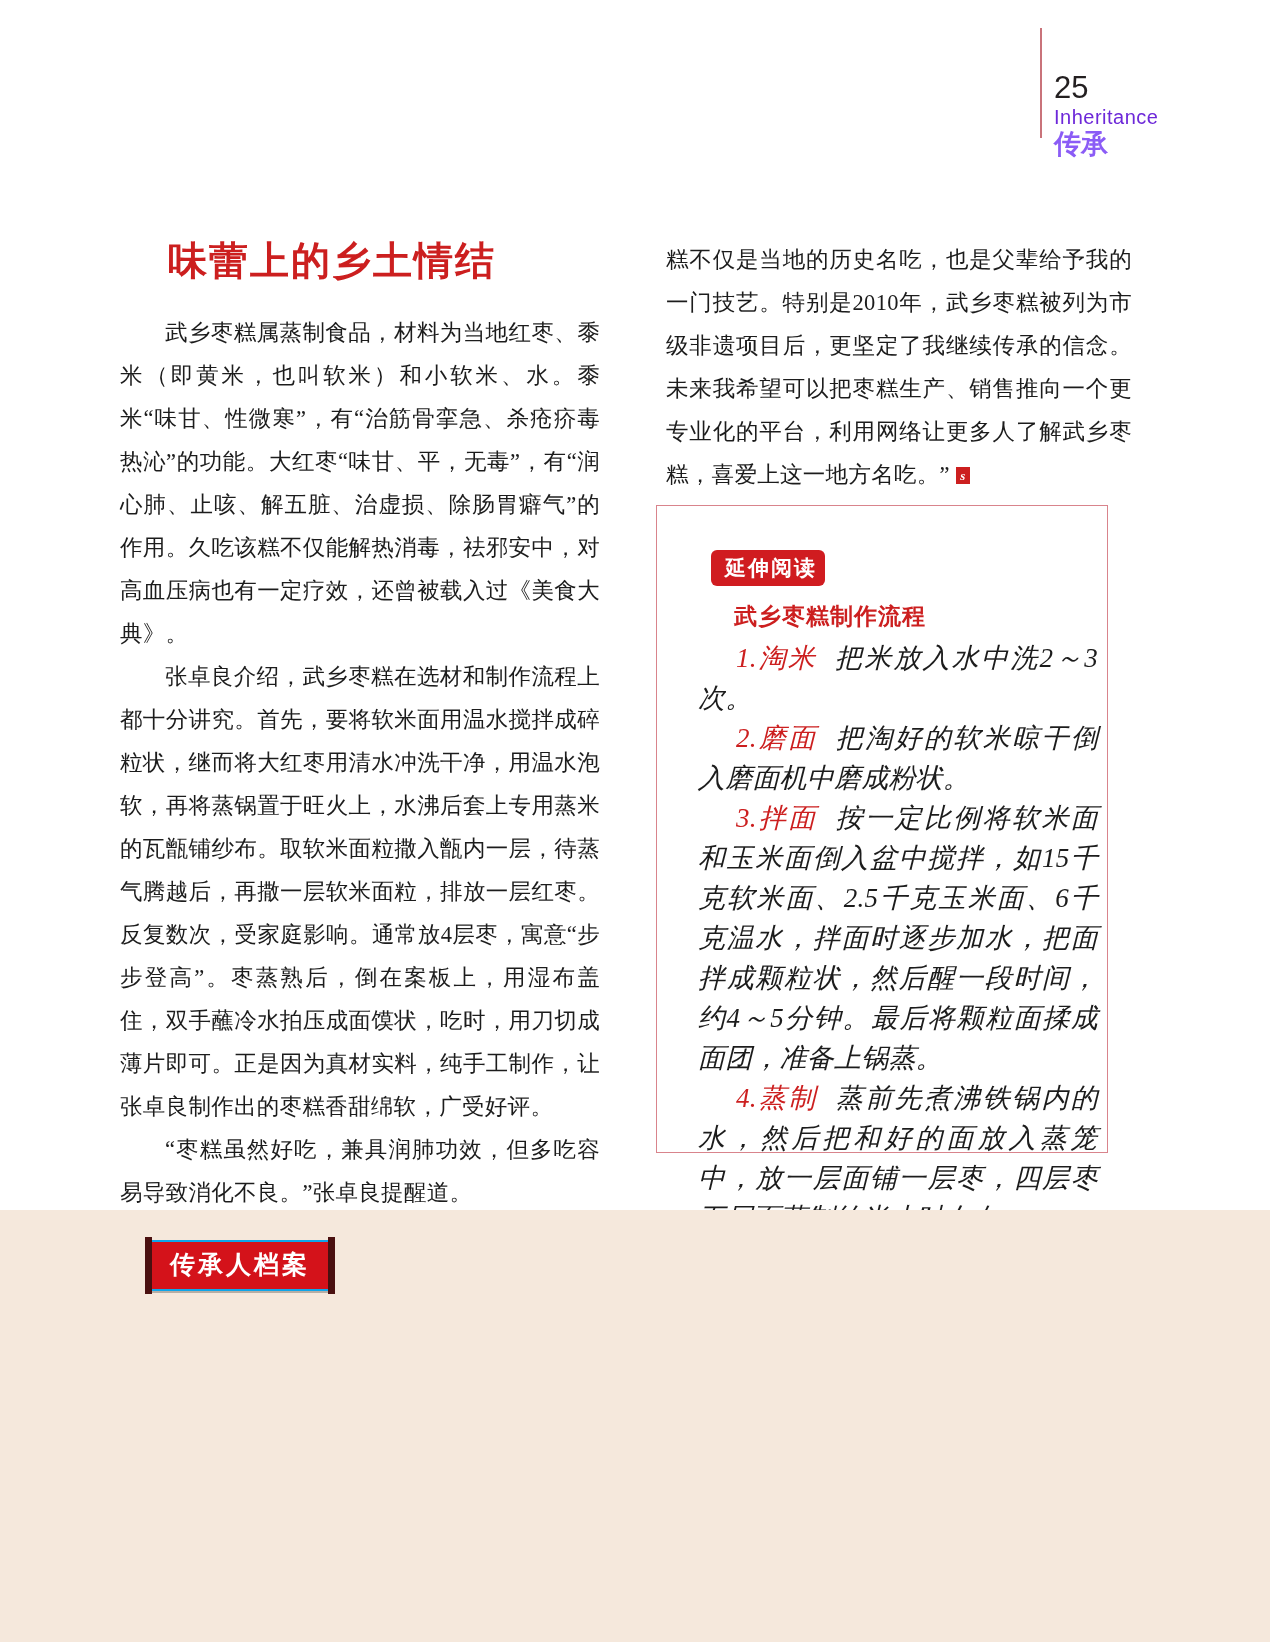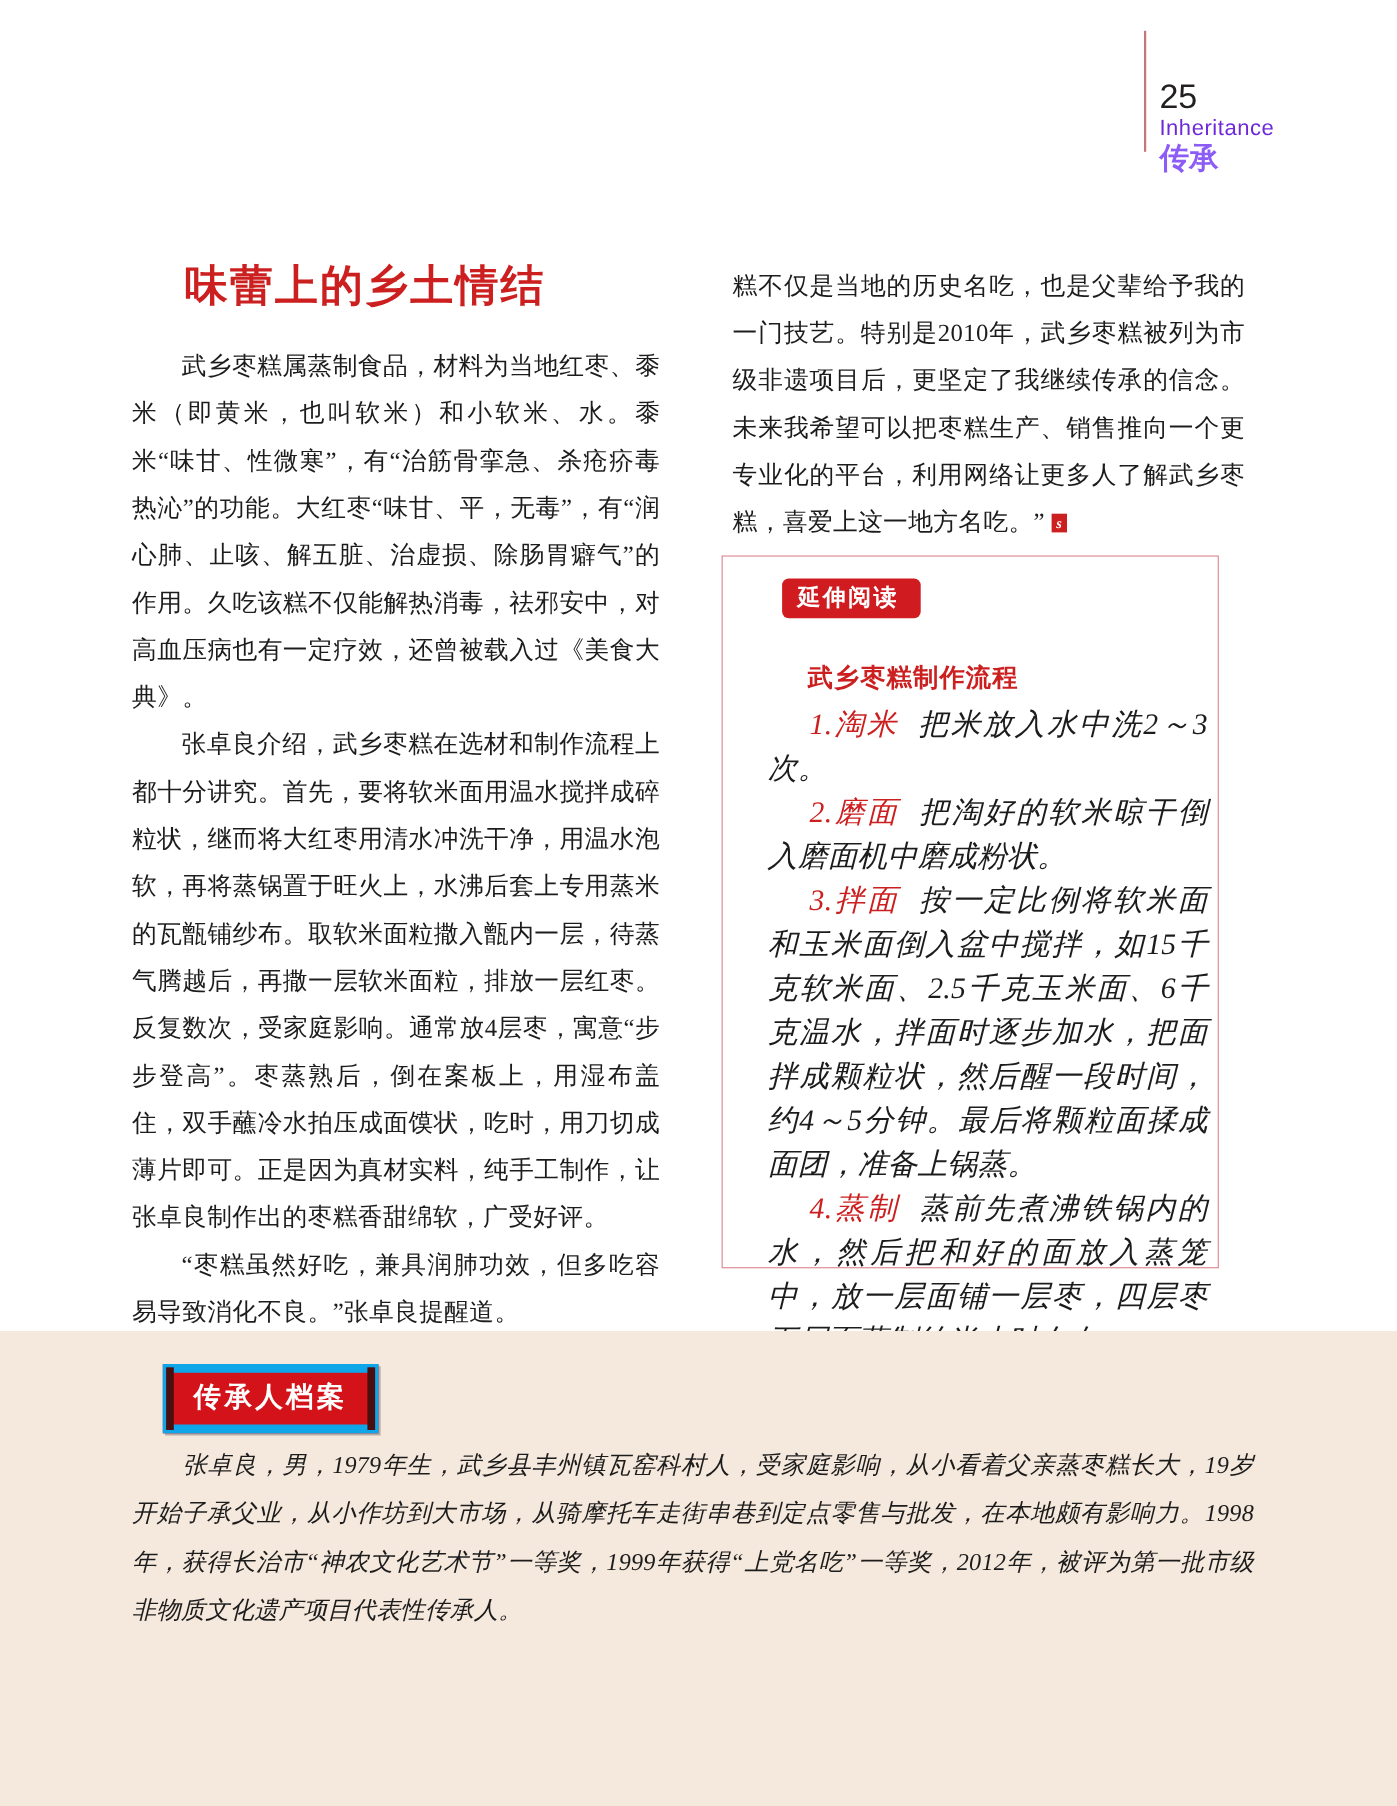--- a/index.html
+++ b/index.html
@@ -84,27 +84,27 @@
 
   
   .sidebar-box {
     position:absolute; left:656px; top:505px;
     width:452px; height:648px;
     border:1.5px solid #d9848c;
     box-sizing:border-box;
     background:#ffffff;
   }
   .badge-read {
-    position:absolute; left:54px; top:20px;
+    position:absolute; left:54px; top:44px;
     background:#d01c20;
     color:#ffffff;
     font-family:"Liberation Sans", sans-serif;
     font-size:21px; font-weight:700;
     letter-spacing:2px;
-    padding:6px 20px 7px 14px;
+    padding:6px 8px 7px 14px;
     border-radius:6px;
     line-height:1.1;
   }
   .sidebar-inner {
     position:absolute; left:41px; top:96px;
     width:400px;
   }
   .sidebar-title {
     font-family:"Liberation Sans", sans-serif;
     font-size:23px; font-weight:700; color:#cc1f1f;
@@ -135,21 +135,21 @@
     width:1270px; height:432px;
     background:#f5e8dc;
   }
   .badge-archive-wrap {
     position:absolute; left:148px; top:1240px;
   }
   .badge-archive {
     position:relative;
     display:inline-block;
     background:#d4121a;
-    border:8px solid #0ea5e9;
+    border:2px solid #0ea5e9;
     color:#ffffff;
     font-family:"Liberation Sans", sans-serif;
     font-size:25px; font-weight:700;
     letter-spacing:3px;
     padding:8px 20px 10px 20px;
     line-height:1.15;
     box-shadow:2px 2px 0 rgba(0,0,0,0.25);
   }
   .badge-archive::before,
   .badge-archive::after {
@@ -215,15 +215,14 @@
       <p class="step-p"><span class="step-label">4.蒸制</span><span class="step-gap"></span><span>蒸前先煮沸铁锅内的水，然后把和好的面放入蒸笼中，放一层面铺一层枣，四层枣五层面蒸制约半小时左右。</span></p>
 
       <p class="step-p"><span class="step-label">5.出笼</span><span class="step-gap"></span><span>把蒸好的枣糕倒在案板上，用手蘸上食用油（以防粘手）拍打整理。</span></p>
     </div>
   </div>
 
   <div class="bottom-band"></div>
   <div class="badge-archive-wrap">
     <span class="badge-archive">传承人档案</span>
   </div>
-  <div class="bio-text">张卓良，男，1979年生，武乡县丰州镇瓦窑科村人，受家庭影响，从小看着父亲蒸枣糕长大，19岁开始子承父业，从小作坊到大市场，从骑摩托车走街串巷到定点零售与批发，在本地颇有影响力。1998年，获得长治市“神农文化艺术节”一等奖，1999年获得“上党名吃”一等奖，2012年，被评为第一批市级非物质文化遗产项目代表性传承人。</div>
 
 </div>
 
 </body></html>

